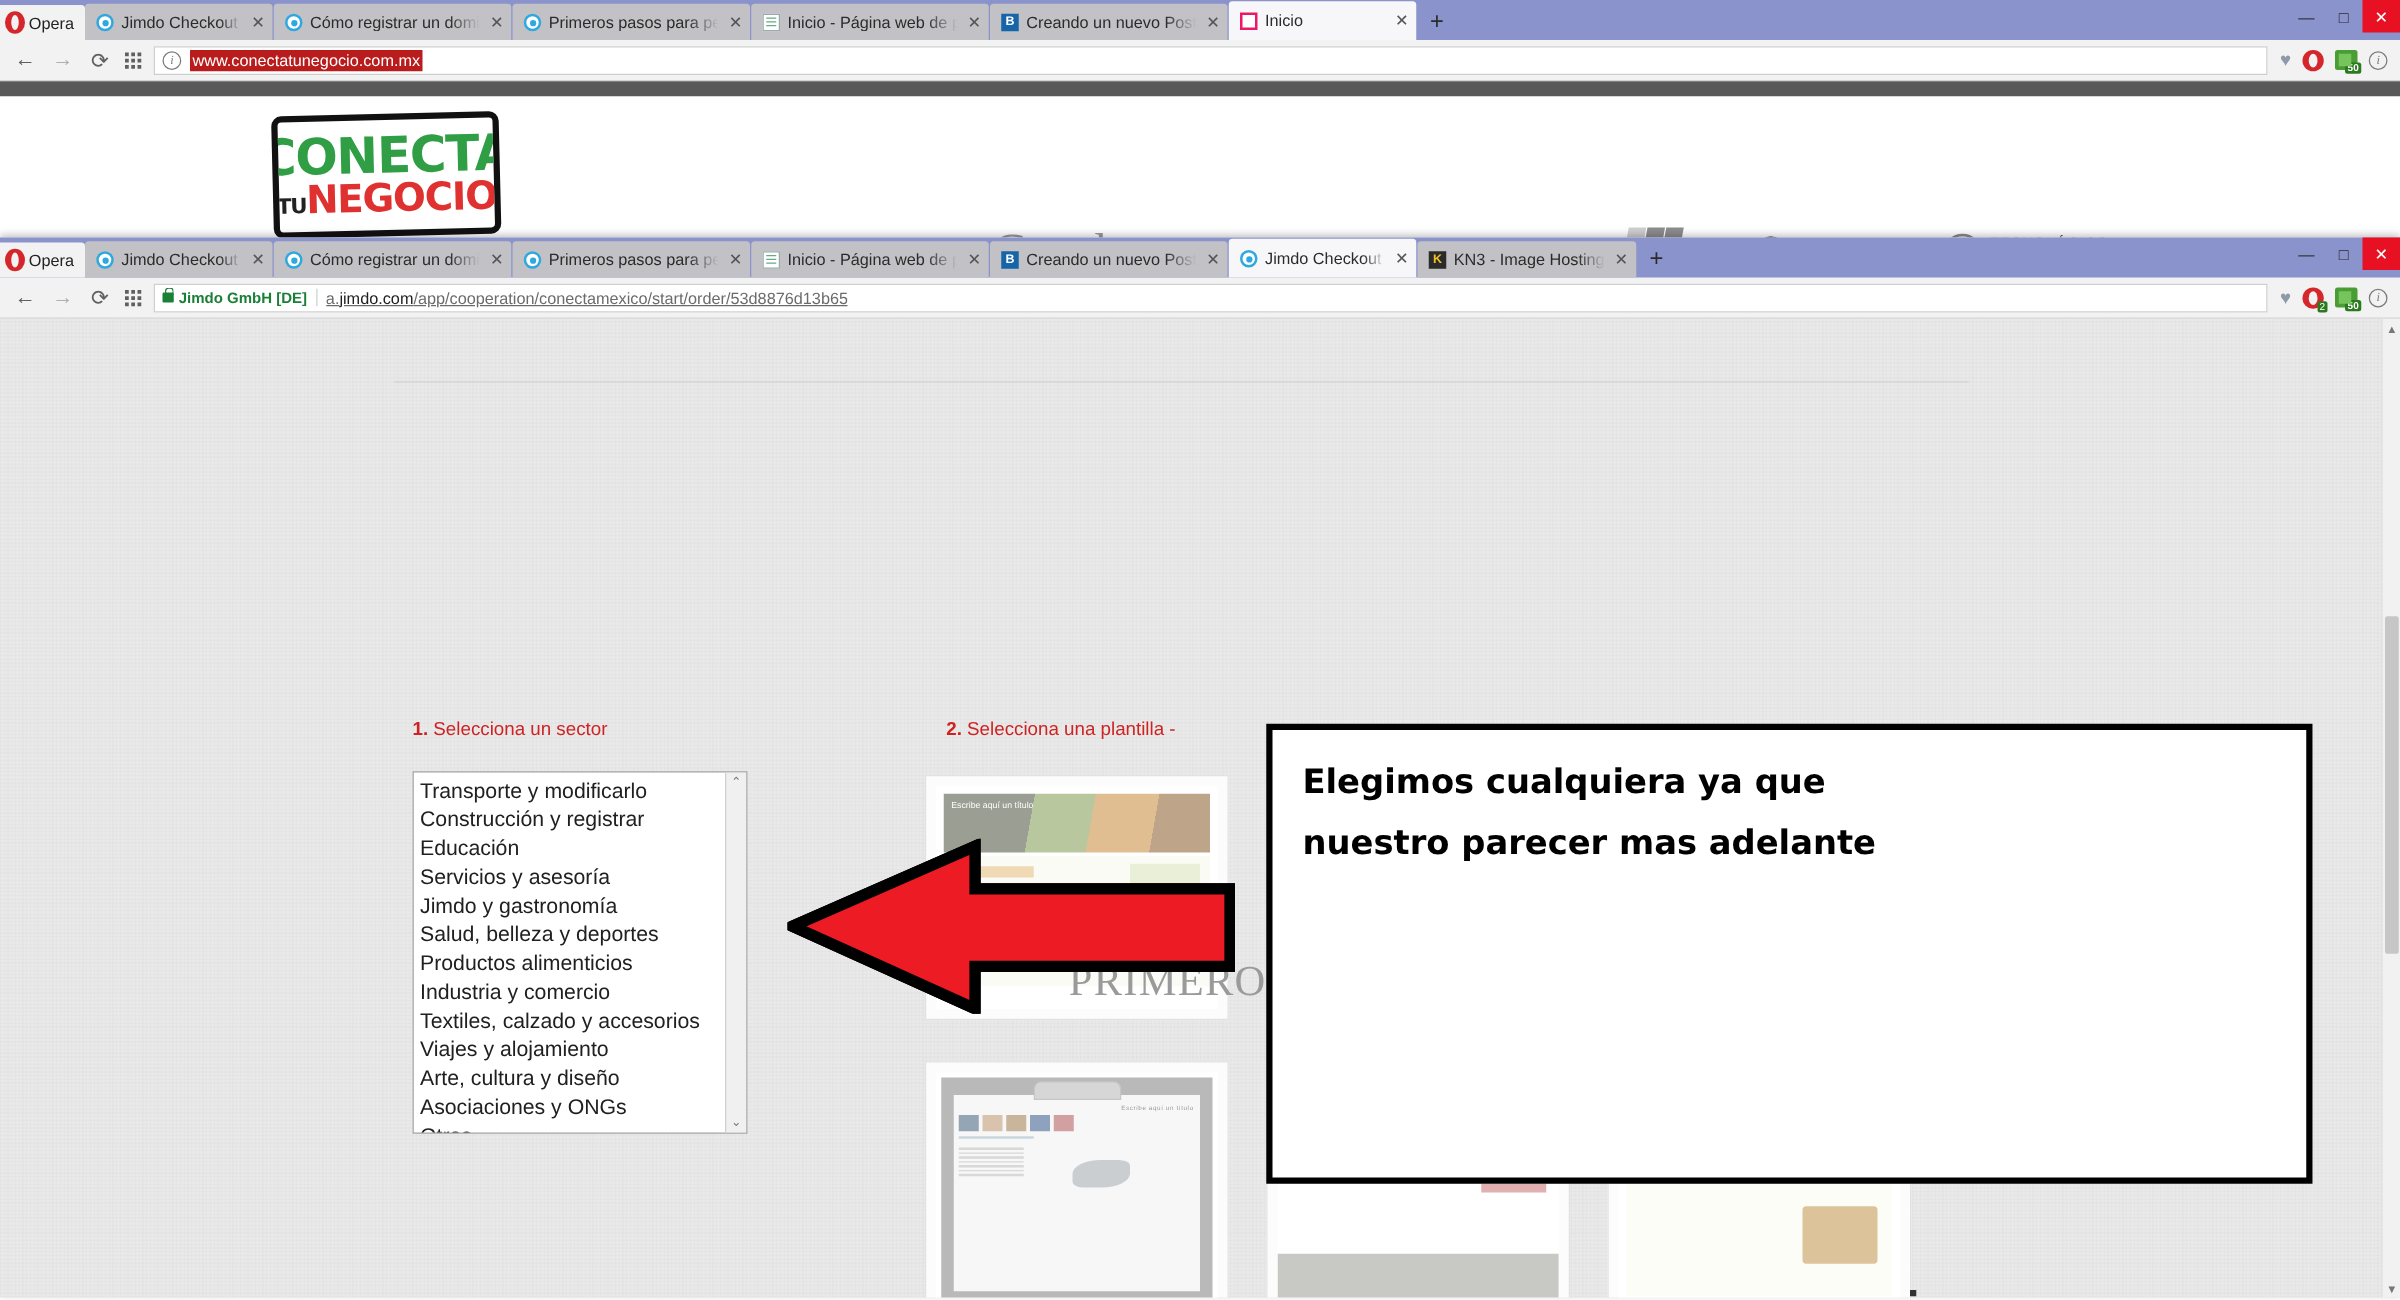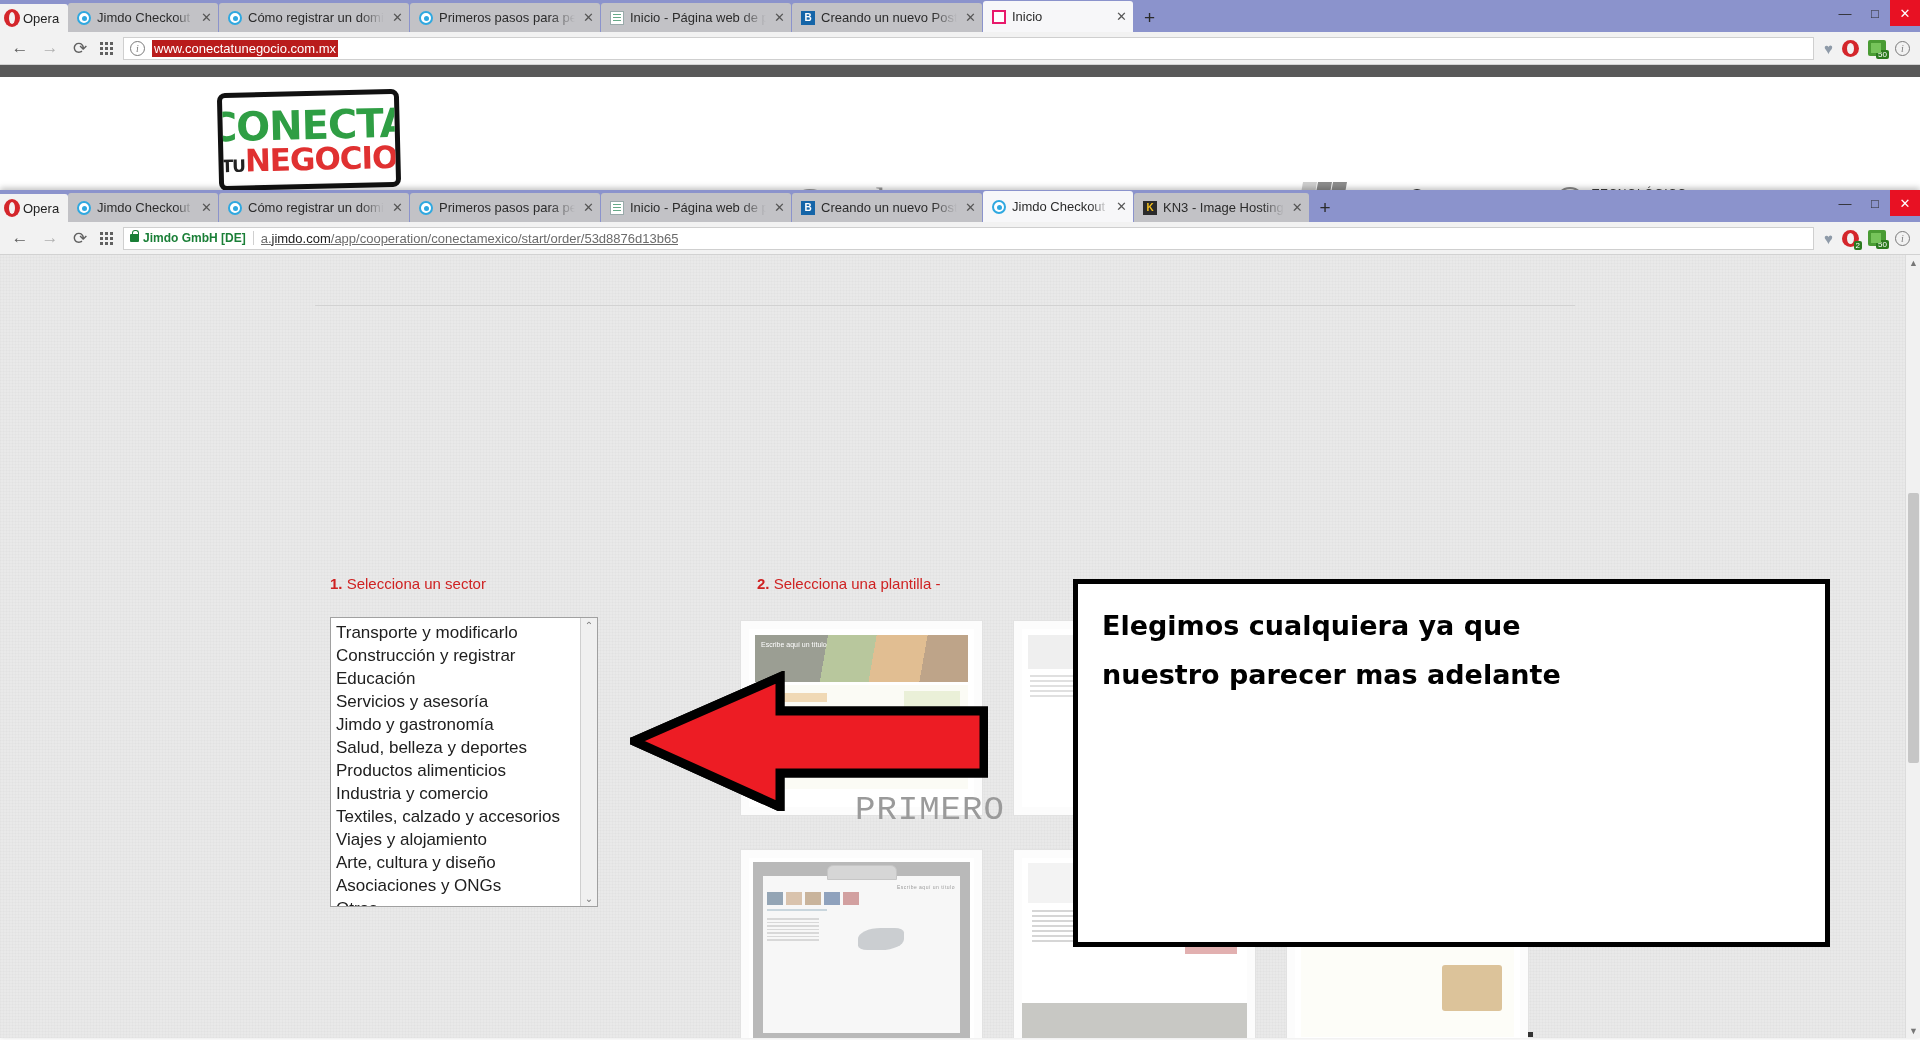--- a/index.html
+++ b/index.html
@@ -147,21 +147,21 @@
   }
   .url-rest { color:#6b6b6b; white-space: nowrap; overflow:hidden;text-decoration:underline; }
   .url-rest b { color:#202020; font-weight: normal; }
 
   .bar-icons { display:flex; align-items:center; gap: 9px; }
   .heart { color:#8e9aa8; font-size: 15px; }
   .opera-circ {
     width:17px;height:17px;border-radius:50%;background:#d4262b;position:relative;
   }
   .opera-circ::after{content:"";position:absolute;left:5px;top:3px;width:7px;height:11px;background:#f2f2f2;border-radius:50%;}
-  .green-box { width:18px;height:16px;background:#4a9c34;border-radius:2px;position:relative; }
+  .green-box { width:18px;height:16px;background:#4a9c34;border-radius:2px;position:relative;font-weight:bold; }
   .green-box::after{content:"";position:absolute;left:3px;top:3px;width:10px;height:10px;background:#76c45b;}
   .badge-num {
     position:absolute; right:-3px; bottom:-3px; background:#2b7a1f; color:#fff;
     font-size:8px; border-radius:2px; padding:0 2px; line-height:9px;
   }
   .info-circ {
     width:15px;height:15px;border-radius:50%;border:1.5px solid #7a7a7a;
     color:#7a7a7a;font-size:10px;display:flex;align-items:center;justify-content:center;
     font-style: italic; font-family:"Liberation Serif", serif;
   }
@@ -328,38 +328,38 @@
   .shot-bread .txt { position:absolute; left:10px; top:26px; width:80px; }
   .shot-bread .txt i { display:block; height:2px; background:#dadada; margin-bottom:3px; }
   .shot-bread .hdr { position:absolute; left:8px; right:8px; top:6px; height:14px; background:#eee; }
 
   .shot-generic .hdr { position:absolute; left:6px; right:6px; top:6px; height:34px; background:#efefef;}
   .shot-generic .col { position:absolute; left:8px; top:46px; width:88px; }
   .shot-generic .col i{ display:block;height:2px;background:#e0e0e0;margin-bottom:3px;}
   .shot-generic .box { position:absolute; right:10px; top:46px; width:60px; height:46px; background:#e6e6e6;}
 
   .primero {
-    position:absolute; left: 855px; top: 536px;
+    position:absolute; left: 855px; top: 512px;
     font-size: 34px; color:#9a9a9a; letter-spacing: 1px;
-    font-family: Liberation Mono, monospace;
+    font-family: Liberation Serif, serif;
   }
   .small-dot { position:absolute; left:1528px; top:777px; width:5px;height:5px;background:#333; }
 
   
   .arrow-red {
     position:absolute; left: 630px; top: 416px; width: 358px; height: 140px;
     filter: drop-shadow(0 0 0 #000);
   }
 
   
   .note {
     position:absolute; background:#fff; border: 5px solid #000;
     padding: 26px 26px;
   }
-  #note1 { left: 1073px; top: 324px; width: 757px; height: 368px; padding-left: 24px; }
+  #note1 { left: 1013px; top: 324px; width: 837px; height: 368px; padding-left: 24px; }
   .note p {
     margin: 0 0 16px 0;
     font-family: "DejaVu Sans", sans-serif;
     font-weight: bold;
     font-size: 27px;
     color: #000;
     line-height: 1.22;
     white-space: nowrap;
   }
   .note p:last-child { margin-bottom: 0; }

